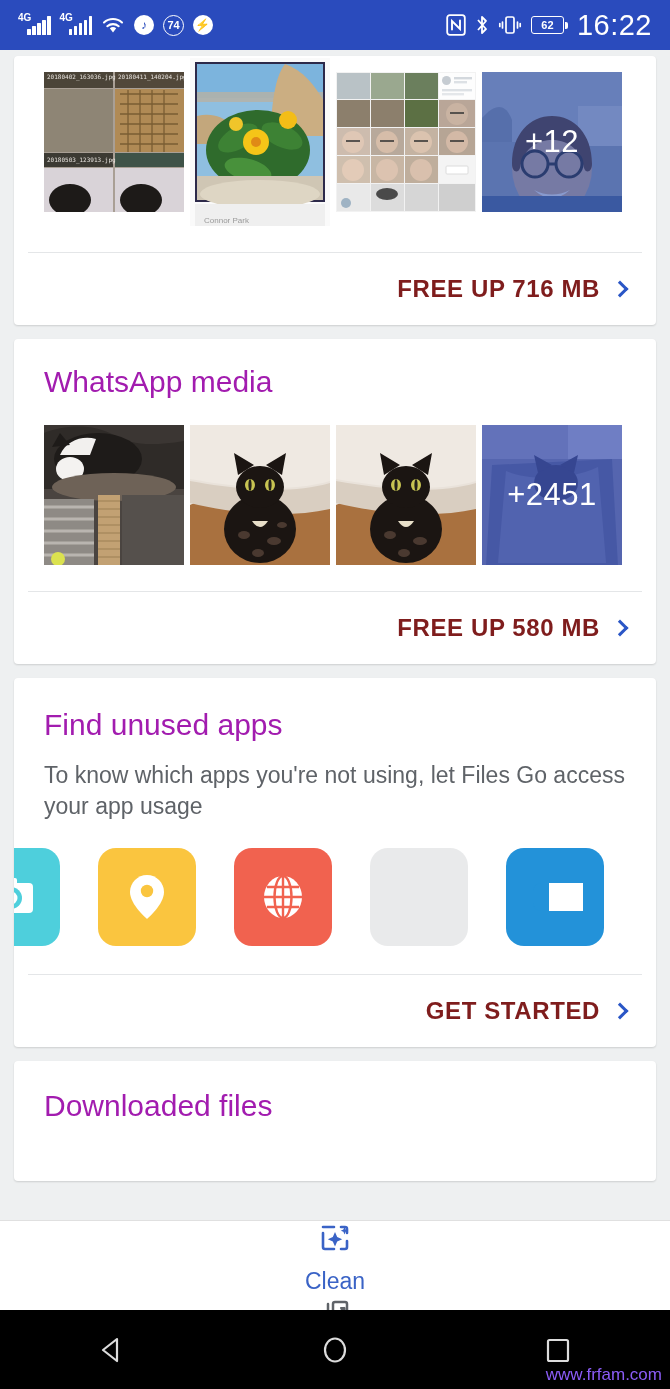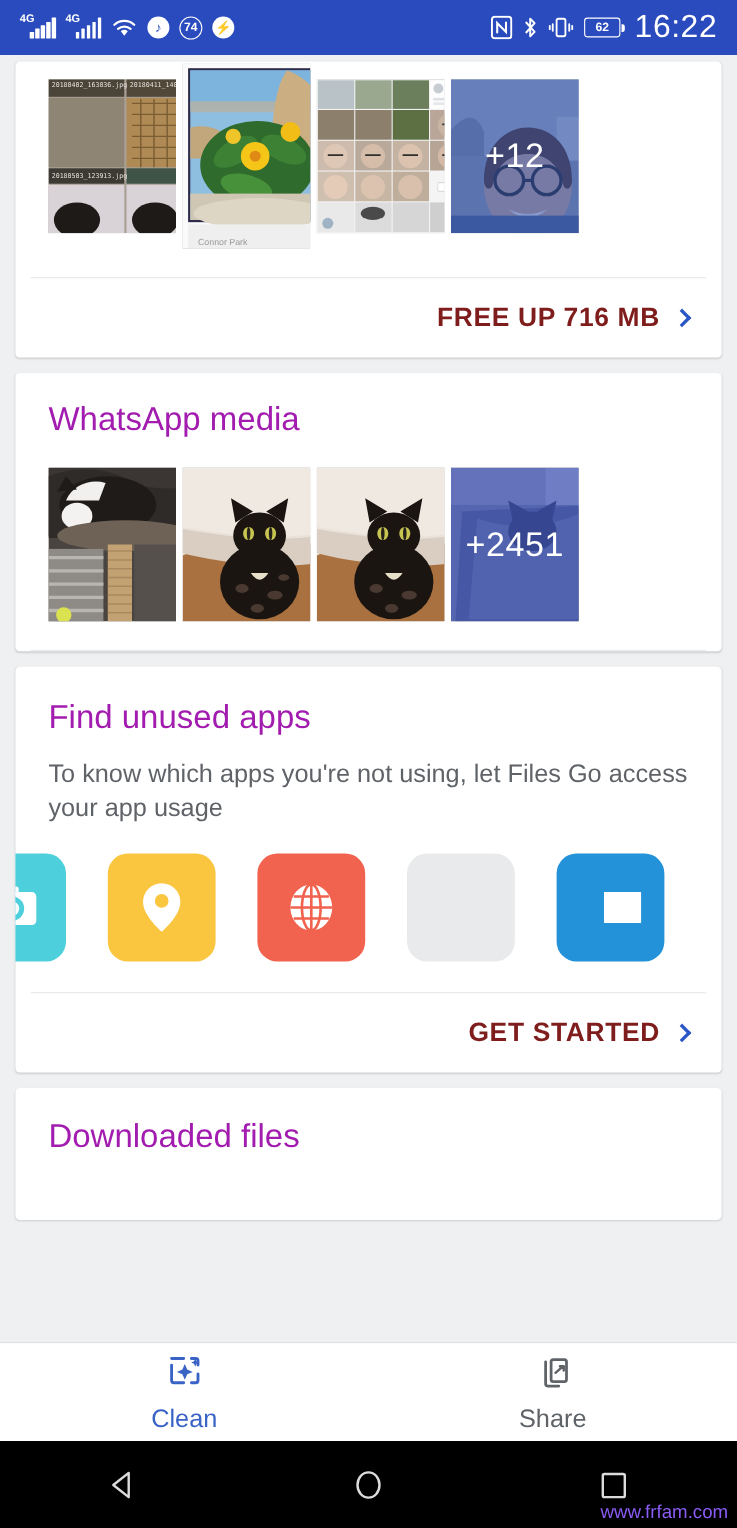--- a/index.html
+++ b/index.html
@@ -42,21 +42,21 @@
 
   
   .scroll { position: absolute; top: 50px; left: 0; right: 0; bottom: 169px; overflow: hidden; }
   .card {
     background: #fff; border-radius: 4px; margin: 0 14px 14px 14px;
     box-shadow: 0 1px 2px rgba(0,0,0,.14);
   }
   .card-title { font-size: 30px; color: #a21caf; padding: 26px 30px 4px 30px; font-weight: normal; }
   .card-desc { font-size: 23px; color: #5f6368; line-height: 1.35; padding: 14px 30px 0 30px; }
   .thumbs { display: flex; gap: 6px; padding: 22px 30px 26px 30px; }
-  .thumb { width: 116px; height: 140px; position: relative; overflow: hidden; background: #ccc; flex-shrink: 0; }
+  .thumb { width: 140px; height: 140px; position: relative; overflow: hidden; background: #ccc; flex-shrink: 0; }
   .thumb.tall { height: 168px; margin-top: -14px; }
   .overlay-count {
     position: absolute; inset: 0; display: flex; align-items: center; justify-content: center;
     color: #fff; font-size: 31px; letter-spacing: .5px;
   }
   .divider { height: 1px; background: #e4e6e8; margin: 0 14px; }
   .action-row { display: flex; justify-content: flex-end; align-items: center; padding: 22px 30px; }
   .action-link {
     color: #7f1d1d; font-size: 24px; font-weight: bold; letter-spacing: .6px;
     display: flex; align-items: center; gap: 14px;
@@ -64,21 +64,21 @@
   .chev { display: inline-block; width: 12px; height: 12px; border-right: 3.5px solid #2a56c6; border-bottom: 3.5px solid #2a56c6; transform: rotate(-45deg); }
 
   
   .app-strip { display: flex; align-items: center; gap: 38px; padding: 26px 0 28px 0; overflow: hidden; }
   .app-icon { width: 98px; height: 98px; border-radius: 18px; flex-shrink: 0;
               display: flex; align-items: center; justify-content: center; }
 
   
   .bottom-nav {
     position: absolute; left: 0; right: 0; bottom: 79px; height: 90px; background: #fff;
-    display: flex; border-top: 1px solid #e0e0e0;
+    display: flex; border-top: 1px solid #e0e0e0; flex-direction: column;
   }
   .nav-item { flex: 1; display: flex; flex-direction: column; align-items: center; justify-content: center; gap: 7px; }
   .nav-label { font-size: 23px; color: #5f6368; }
   .nav-item.active .nav-label { color: #3a63c6; }
 
   
   .android-nav { position: absolute; left: 0; right: 0; bottom: 0; height: 79px; background: #000;
                  display: flex; align-items: center; justify-content: space-around; }
   .watermark { position: absolute; right: 8px; bottom: 4px; color: #8b5cf6; font-size: 17px; }
 </style>
@@ -350,20 +350,26 @@
             <path d="M24 46c22 10 62 10 92-4l8 96H16z" fill="#8794a8"></path>
             <ellipse cx="74" cy="58" rx="22" ry="18" fill="#454f61"></ellipse>
             <path d="M56 48l-4-18 18 10zM92 48l4-18-18 10z" fill="#454f61"></path>
             <rect width="140" height="140" fill="#2b3fb5" opacity="0.58"></rect>
           </svg>
           <span class="overlay-count">+2451</span>
         </div>
       </div>
 
       <div class="divider"></div>
+      <div class="action-row">
+        <span class="action-link">
+          <span>FREE UP 580 MB</span>
+          <span class="chev"></span>
+        </span>
+      </div>
     </div>
 
     <div class="card">
       <div class="card-title" style="padding-top:30px">Find unused apps</div>
       <div class="card-desc">To know which apps you're not using, let Files Go access your app usage</div>
 
       <div class="app-strip">
         <div class="app-icon" style="background:#4ecfdc; margin-left:-52px">
           <svg width="56" height="56" viewBox="0 0 56 56">
             <rect x="6" y="14" width="44" height="30" rx="4" fill="#fff"></rect>

